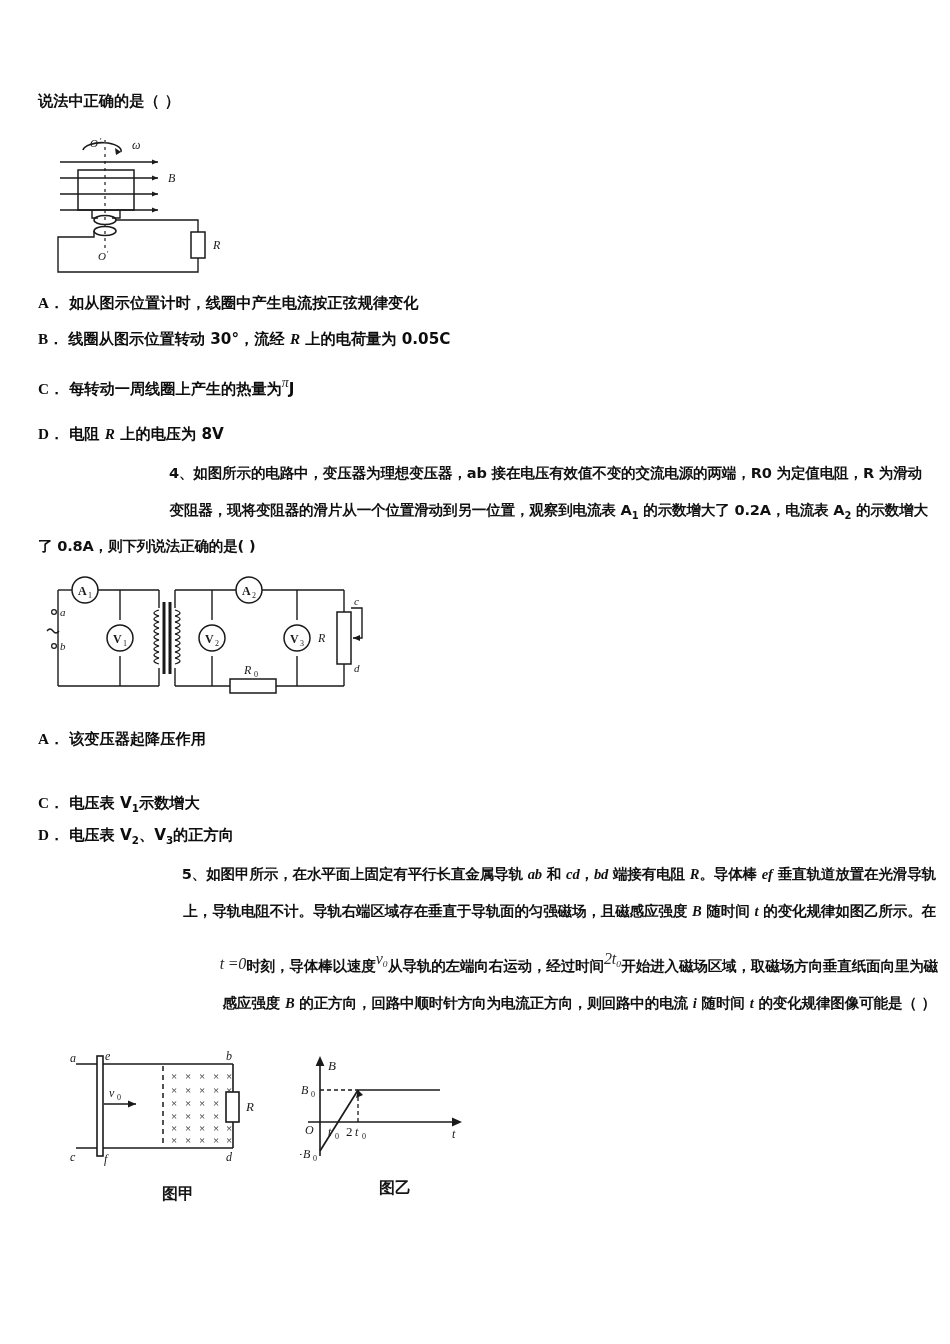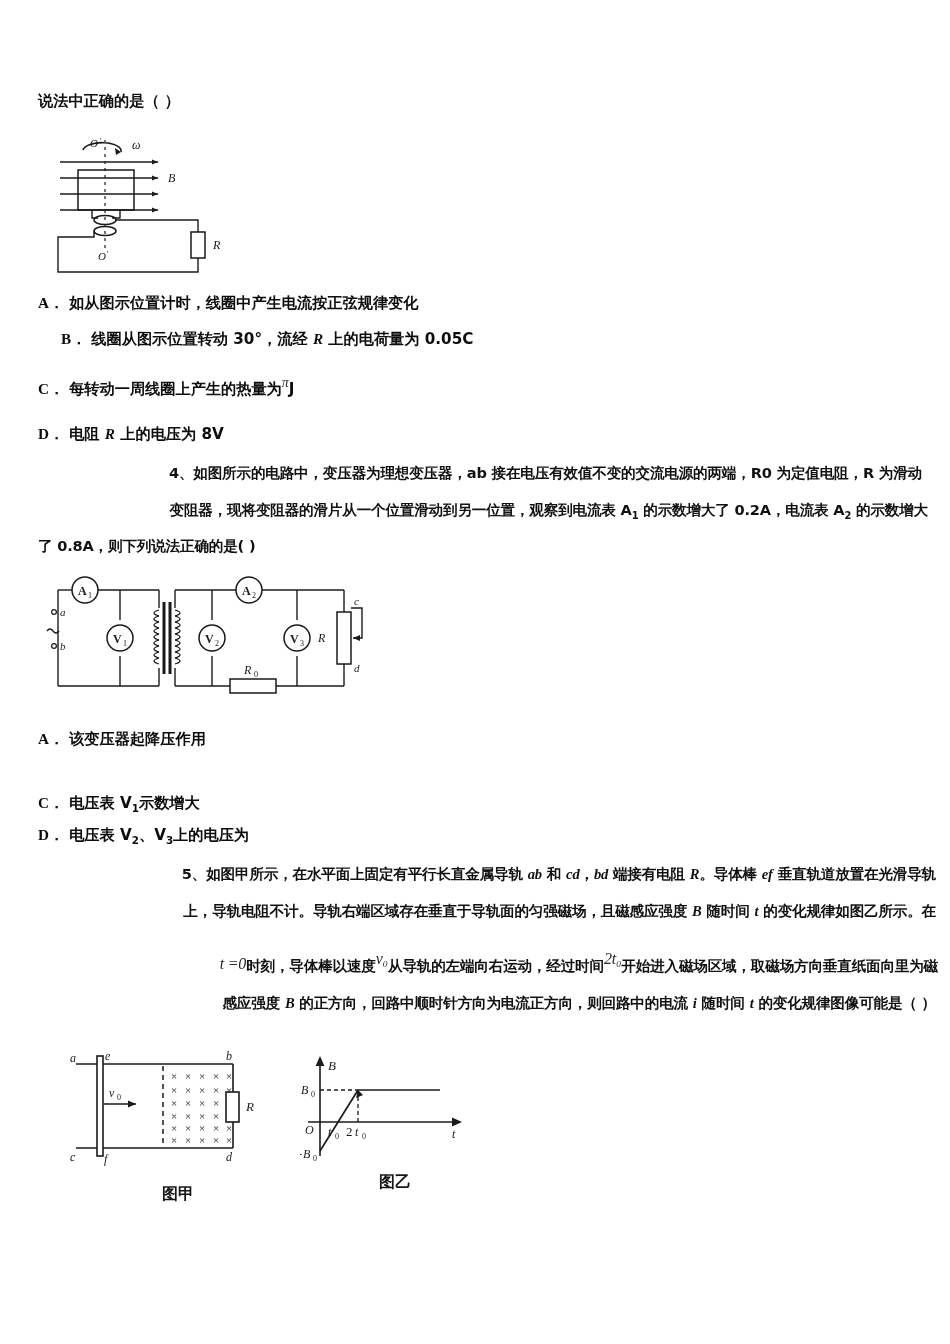--- a/index.html
+++ b/index.html
@@ -119,21 +119,21 @@
 
       <rect x="143" y="100" width="14" height="26" fill="#ffffff" stroke="#1a1a1a" stroke-width="1.5"></rect>
       <text x="165" y="117" font-size="12" font-style="italic" fill="#1a1a1a">R</text>
     </svg>
   </div>
 
   <div class="abs opt" style="left:38px; top:293px;">
     <span class="lbl">A．</span><span>如从图示位置计时，线圈中产生电流按正弦规律变化</span>
   </div>
 
-  <div class="abs opt" style="left:38px; top:329px;margin-left:23px;">
+  <div class="abs opt" style="left:38px; top:329px;">
     <span class="lbl">B．</span><span>线圈从图示位置转动 30°，流经 </span><span class="ital">R</span><span> 上的电荷量为 0.05C</span>
   </div>
 
   <div class="abs opt" style="left:38px; top:375px;">
     <span class="lbl">C．</span><span>每转动一周线圈上产生的热量为</span><span class="mathimg" style="vertical-align:0.5em; font-size:14px;">π</span><span>J</span>
   </div>
 
   <div class="abs opt" style="left:38px; top:424px;">
     <span class="lbl">D．</span><span>电阻 </span><span class="ital">R</span><span> 上的电压为 8V</span>
   </div>
@@ -256,21 +256,21 @@
   <div class="abs opt" style="left:38px; top:729px;">
     <span class="lbl">A．</span><span>该变压器起降压作用</span>
   </div>
 
 
   <div class="abs opt" style="left:38px; top:793px;">
     <span class="lbl">C．</span><span>电压表 V</span><sub>1</sub><span>示数增大</span>
   </div>
 
   <div class="abs opt" style="left:38px; top:825px;">
-    <span class="lbl">D．</span><span>电压表 V</span><sub>2</sub><span>、V</span><sub>3</sub><span>上的电压为</span>
+    <span class="lbl">D．</span><span>电压表 V</span><sub>2</sub><span>、V</span><sub>3</sub><span>的正方向</span>
   </div>
 
   <div class="abs stem" style="left:38px; top:859px; width:898px;">
     <span>5、</span><span>如图甲所示，在水平面上固定有平行长直金属导轨 </span><span class="ital">ab</span><span> 和 </span><span class="ital">cd</span><span>，</span><span class="ital">bd</span><span> 端接有电阻 </span><span class="ital">R</span><span>。导体棒 </span><span class="ital">ef</span><span> 垂直轨道放置在光滑导轨</span>
   </div>
 
   <div class="abs stem" style="left:38px; top:896px; width:898px;">
     <span>上，导轨电阻不计。导轨右端区域存在垂直于导轨面的匀强磁场，且磁感应强度 </span><span class="ital">B</span><span> 随时间 </span><span class="ital">t</span><span> 的变化规律如图乙所示。在</span>
   </div>
 
@@ -373,16 +373,16 @@
       <line x1="20" y1="42" x2="58" y2="42" stroke="#1a1a1a" stroke-width="1.3" stroke-dasharray="4,3"></line>
 
       <line x1="58" y1="42" x2="58" y2="74" stroke="#1a1a1a" stroke-width="1.3" stroke-dasharray="4,3"></line>
 
       <text x="28" y="88" font-size="12" font-style="italic" fill="#1a1a1a">t</text>
       <text x="35" y="91" font-size="8" fill="#1a1a1a">0</text>
       <text x="46" y="88" font-size="13" fill="#1a1a1a">2</text>
       <text x="55" y="88" font-size="12" font-style="italic" fill="#1a1a1a">t</text>
       <text x="62" y="91" font-size="8" fill="#1a1a1a">0</text>
     </svg>
-    <div class="cap" style="width:190px; margin-top:6px;">图乙</div>
+    <div class="cap" style="width:190px; margin-top:12px;">图乙</div>
   </div>
 
 </div>
 
 </body></html>

